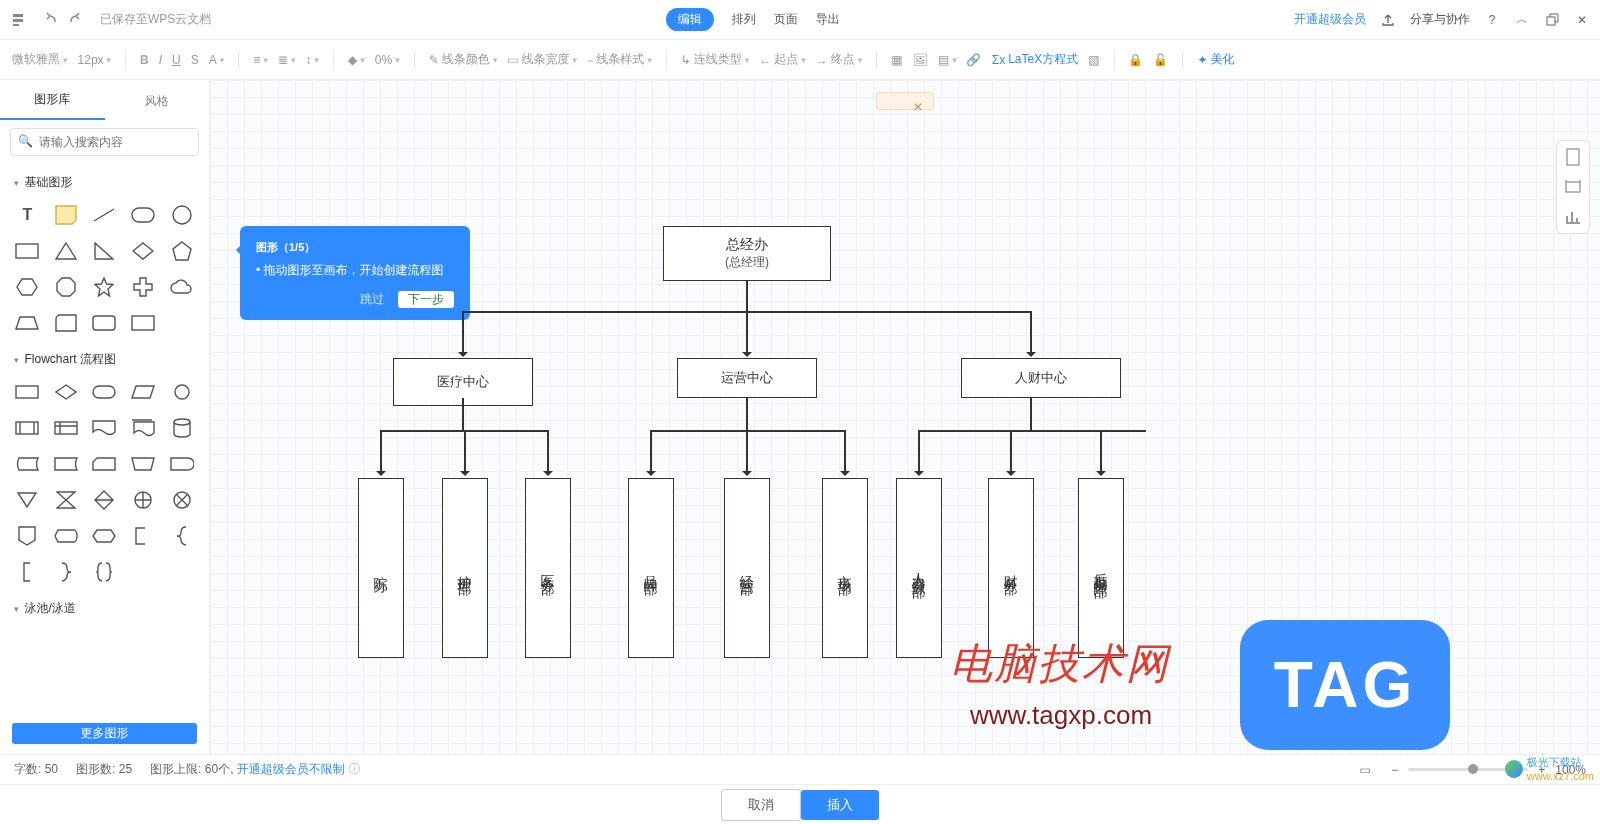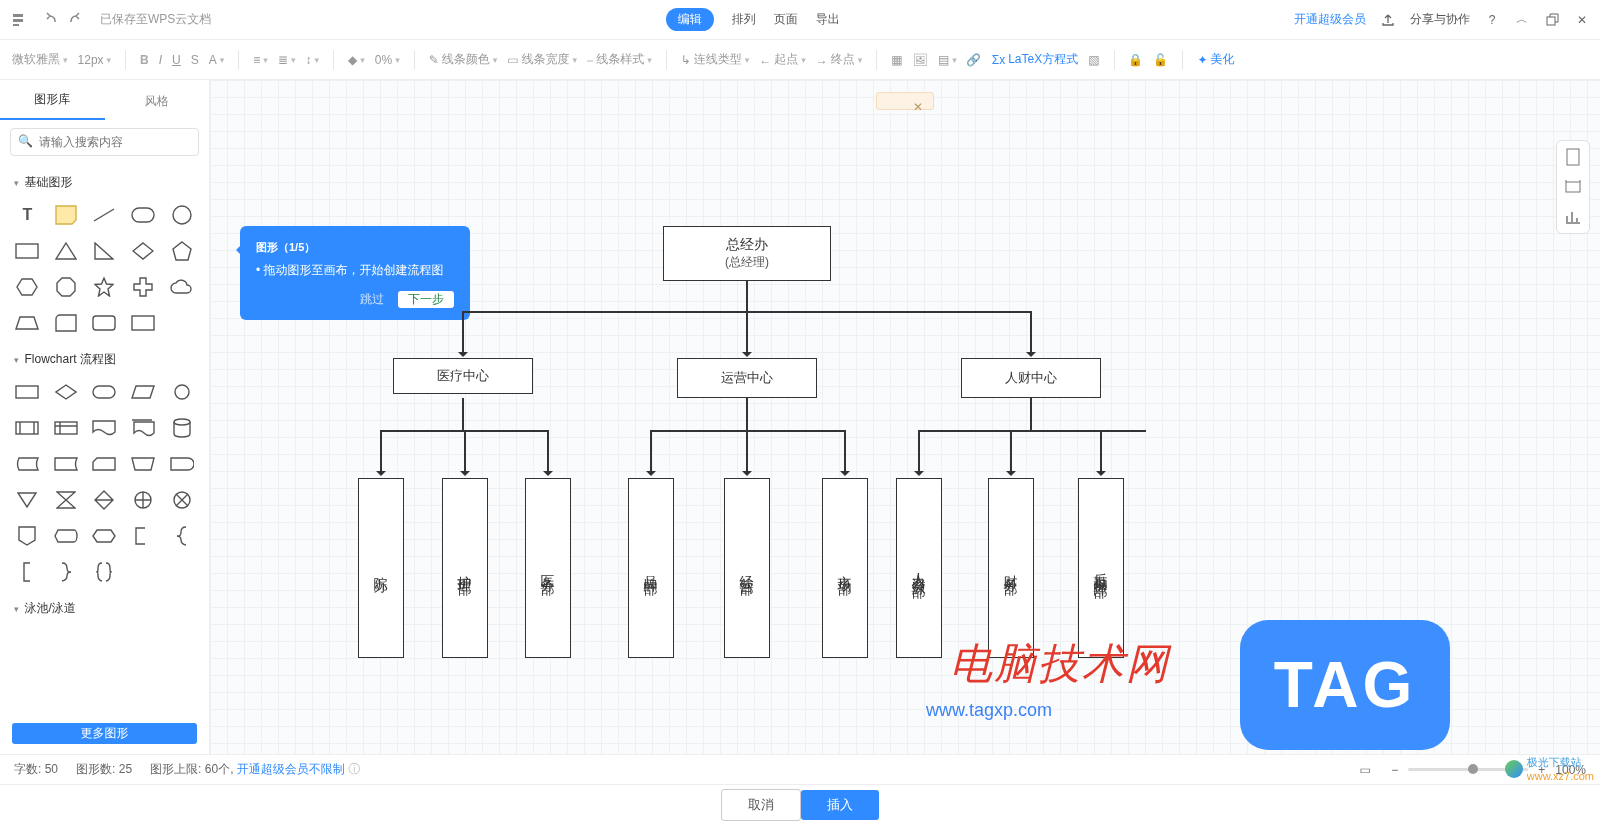--- a/index.html
+++ b/index.html
@@ -53,21 +53,21 @@
 .statusbar{height:30px;display:flex;align-items:center;padding:0 14px;gap:18px;font-size:12px;color:#666;border-top:1px solid #eee}
 .statusbar .sp{flex:1}
 .zoom{display:flex;align-items:center;gap:10px}
 .zoom .track{width:120px;height:3px;background:#ddd;position:relative;border-radius:2px}
 .zoom .thumb{position:absolute;left:50%;top:-4px;width:10px;height:10px;border-radius:50%;background:#999}
 .bottom-actions{height:40px;display:flex;align-items:center;justify-content:center;border-top:1px solid #eee}
 .btn{padding:6px 26px;border-radius:3px;font-size:13px;cursor:pointer}
 .btn.outline{border:1px solid #ccc;background:#fff;color:#555}
 .btn.primary{background:#2f8bff;color:#fff}
 .watermark1{position:absolute;left:740px;top:556px;font-size:42px;font-weight:400;font-style:italic;color:#e23b2e;pointer-events:none;letter-spacing:2px}
-.watermark2{position:absolute;left:716px;top:620px;font-size:18px;color:#3b82f6;pointer-events:none}
+.watermark2{position:absolute;left:760px;top:620px;font-size:26px;color:#7f1d1d;pointer-events:none}
 .tag-badge{position:absolute;left:1030px;top:540px;width:210px;height:130px;background:#3d8fff;border-radius:28px;display:flex;align-items:center;justify-content:center;color:#fff;font-size:64px;font-weight:800;letter-spacing:4px;pointer-events:none}
 .dlsite{position:absolute;right:6px;bottom:42px;font-size:11px;color:#4aa3e0;display:flex;align-items:center;gap:4px;pointer-events:none}
 .dlsite .logo{width:18px;height:18px;border-radius:50%;background:linear-gradient(135deg,#6cd04f,#2f8bff)}
 </style>
 </head>
 <body>
 
 <div class="topbar">
   <div class="left">
     <span class="icon">
@@ -453,27 +453,27 @@
       <div class="conn" style="left:536px;top:201px;width:2px;height:30px"></div>
       <div class="conn" style="left:252px;top:231px;width:569px;height:2px"></div>
 
       <div class="conn" style="left:252px;top:231px;width:2px;height:45px"></div>
         <div class="arrow" style="left:248px;top:272px"></div>
       <div class="conn" style="left:536px;top:231px;width:2px;height:45px"></div>
         <div class="arrow" style="left:532px;top:272px"></div>
       <div class="conn" style="left:820px;top:231px;width:2px;height:45px"></div>
         <div class="arrow" style="left:816px;top:272px"></div>
 
-      <div class="node small" style="left:183px;top:278px;width:140px;height:36px">
+      <div class="node small" style="left:183px;top:278px;width:140px;height:48px">
           <span>医疗中心</span>
         </div>
       <div class="node small" style="left:467px;top:278px;width:140px;height:40px">
           <span>运营中心</span>
         </div>
-      <div class="node small" style="left:751px;top:278px;width:140px;height:40px">
+      <div class="node small" style="left:751px;top:278px;width:160px;height:40px">
           <span>人财中心</span>
         </div>
 
       <div class="conn" style="left:252px;top:318px;width:2px;height:32px"></div>
       <div class="conn" style="left:170px;top:350px;width:168px;height:2px"></div>
       <div class="conn" style="left:170px;top:350px;width:2px;height:45px"></div>
         <div class="arrow" style="left:166px;top:391px"></div>
       <div class="conn" style="left:254px;top:350px;width:2px;height:45px"></div>
         <div class="arrow" style="left:250px;top:391px"></div>
       <div class="conn" style="left:337px;top:350px;width:2px;height:45px"></div>

